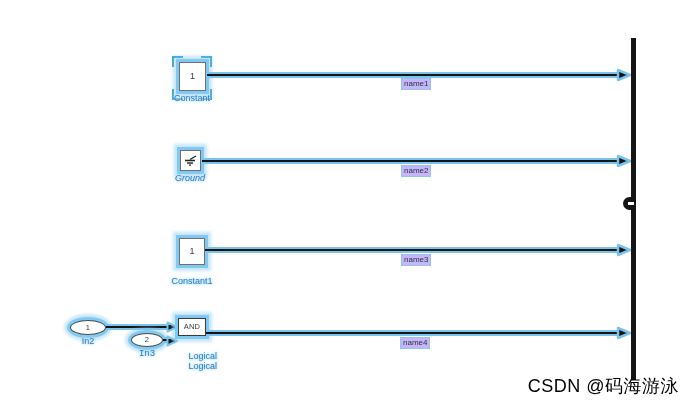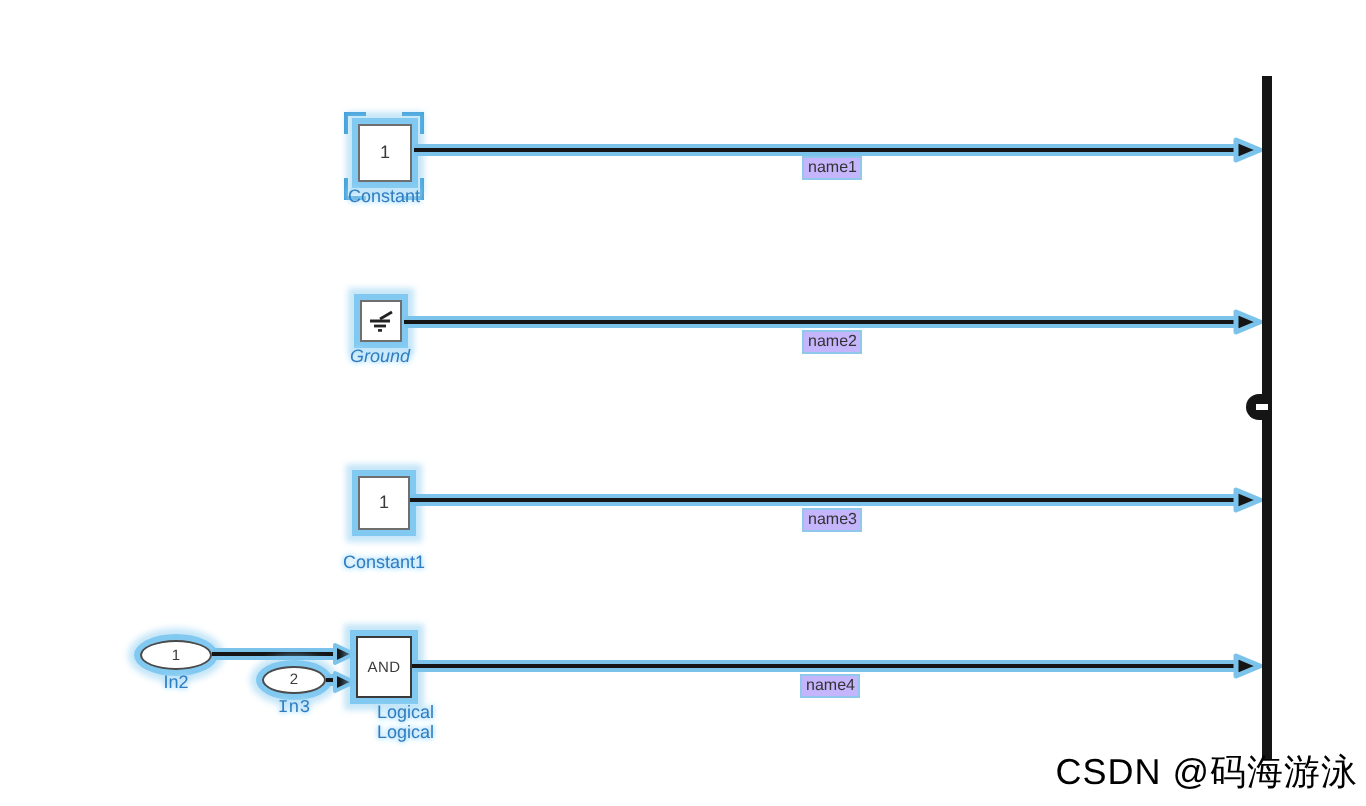--- a/index.html
+++ b/index.html
@@ -119,21 +119,21 @@
   <div class="blabel" style="left:147px; top:349px;font-family:Liberation Mono, monospace;">In3</div>
   <div class="hline" style="left:163px; top:337px; width:7px;"></div>
 
   <svg class="arrow" style="left:166px; top:321px;" width="13" height="12">
     <path d="M1.5 1.5 L11 6 L1.5 10.5 Z" fill="#151515" stroke="#7cc3ec" stroke-width="2" stroke-linejoin="round"></path>
   </svg>
   <svg class="arrow" style="left:166px; top:335px;" width="13" height="12">
     <path d="M1.5 1.5 L11 6 L1.5 10.5 Z" fill="#151515" stroke="#7cc3ec" stroke-width="2" stroke-linejoin="round"></path>
   </svg>
 
-  <div class="block" style="left:178px; top:318px; width:28px; height:31px; border-color:#3a3a3a;">
+  <div class="block" style="left:178px; top:318px; width:28px; height:18px; border-color:#3a3a3a;">
     <span class="val-sm">AND</span>
   </div>
   <div class="blabel wrap" style="left:192px; top:351px;">Logical Logical</div>
 
   <div class="hline" style="left:206px; top:330px; width:413px;"></div>
   <svg class="arrow" style="left:616px; top:326px;" width="16" height="14">
     <path d="M2 2 L14 7 L2 12 Z" fill="#151515" stroke="#7cc3ec" stroke-width="2.5" stroke-linejoin="round"></path>
   </svg>
   <div class="sig-tag" style="left:400px; top:337px;">name4</div>
 

